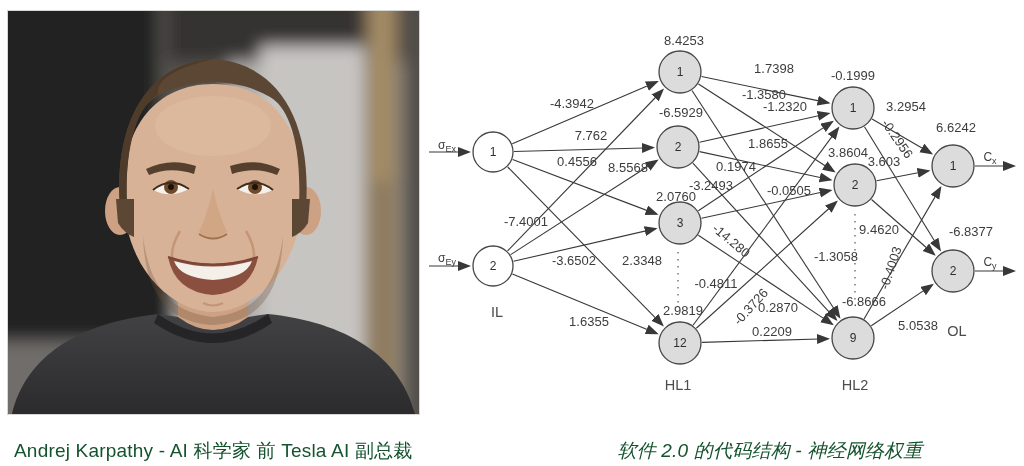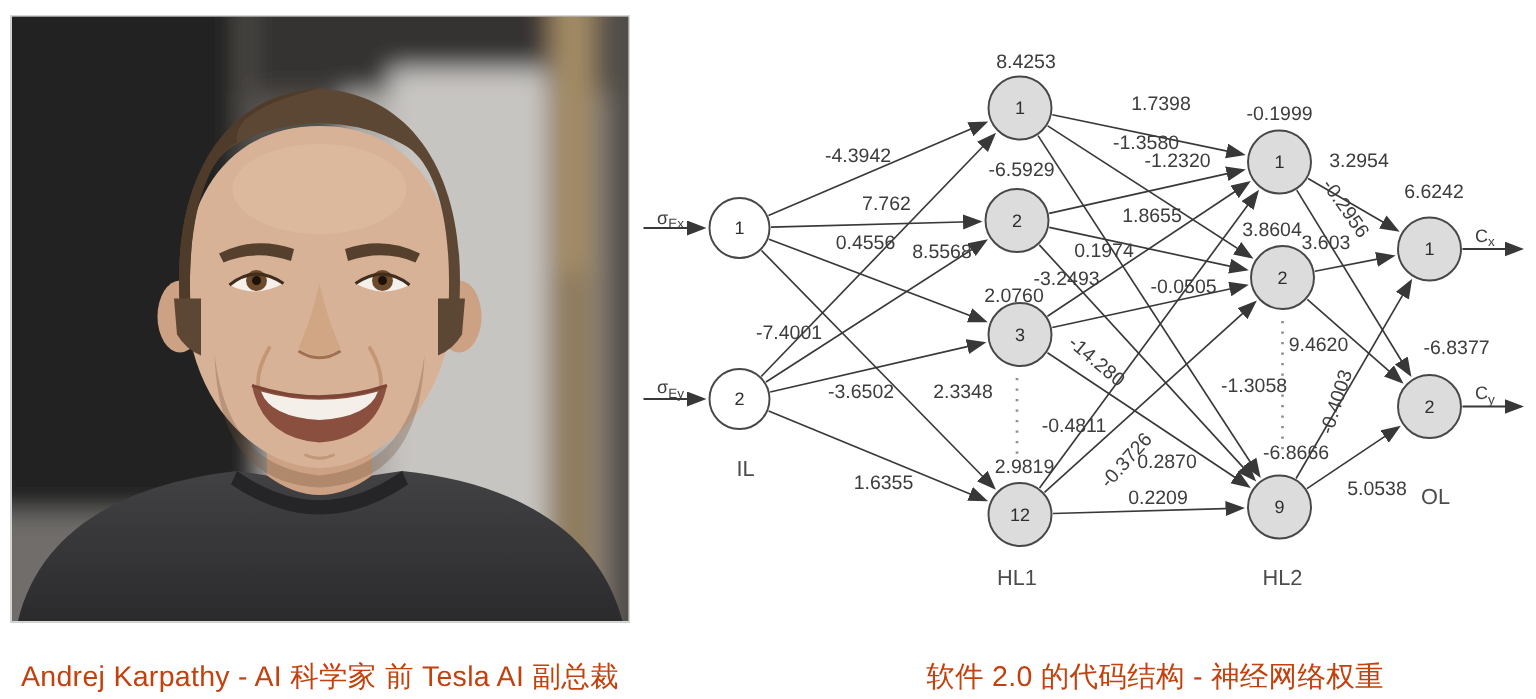--- a/index.html
+++ b/index.html
@@ -7,23 +7,23 @@
               font-family:"Liberation Sans", sans-serif; }
   .stage { position:relative; width:1024px; height:466px; background:#fff; }
 
   .photo-frame { position:absolute; left:7px; top:10px; width:413px; height:405px;
                  border:1px solid #d6d6d4; overflow:hidden; background:#9a9a98; }
 
   .network-svg { position:absolute; left:0; top:0; width:1024px; height:420px; }
   svg text { font-family:"Liberation Sans", sans-serif; }
 
   .caption { position:absolute; top:438px; font-size:19px; font-weight:500;
-             color:#c2410c; letter-spacing:0.2px; white-space:nowrap; }
+             color:#14532d; letter-spacing:0.2px; white-space:nowrap; }
   .caption-left  { left:14px; }
-  .caption-right { left:520px; width:500px; text-align:center; }
+  .caption-right { left:520px; width:500px; text-align:center;font-style:italic; }
 </style>
 </head>
 <body>
 
 <div class="stage">
 
   <div class="photo-frame">
     <svg width="411" height="403" viewBox="0 0 411 403">
       <defs>
         <filter id="bgblur" x="-15%" y="-15%" width="130%" height="130%">

